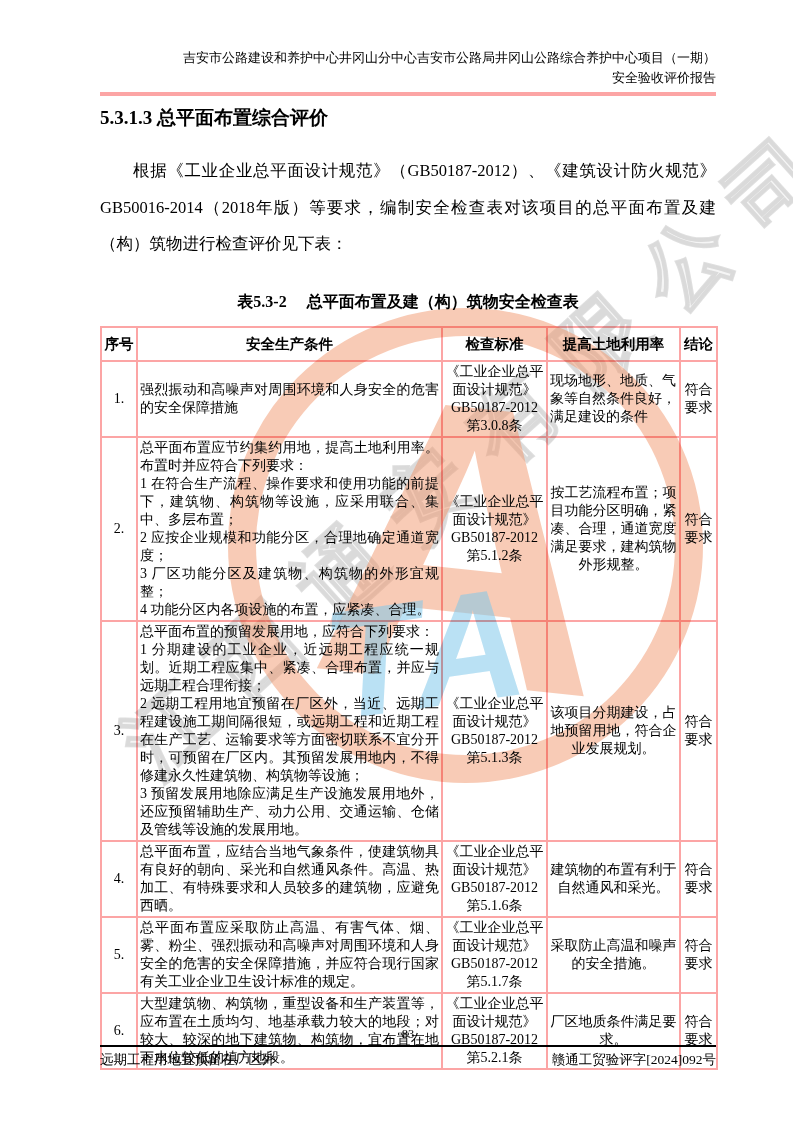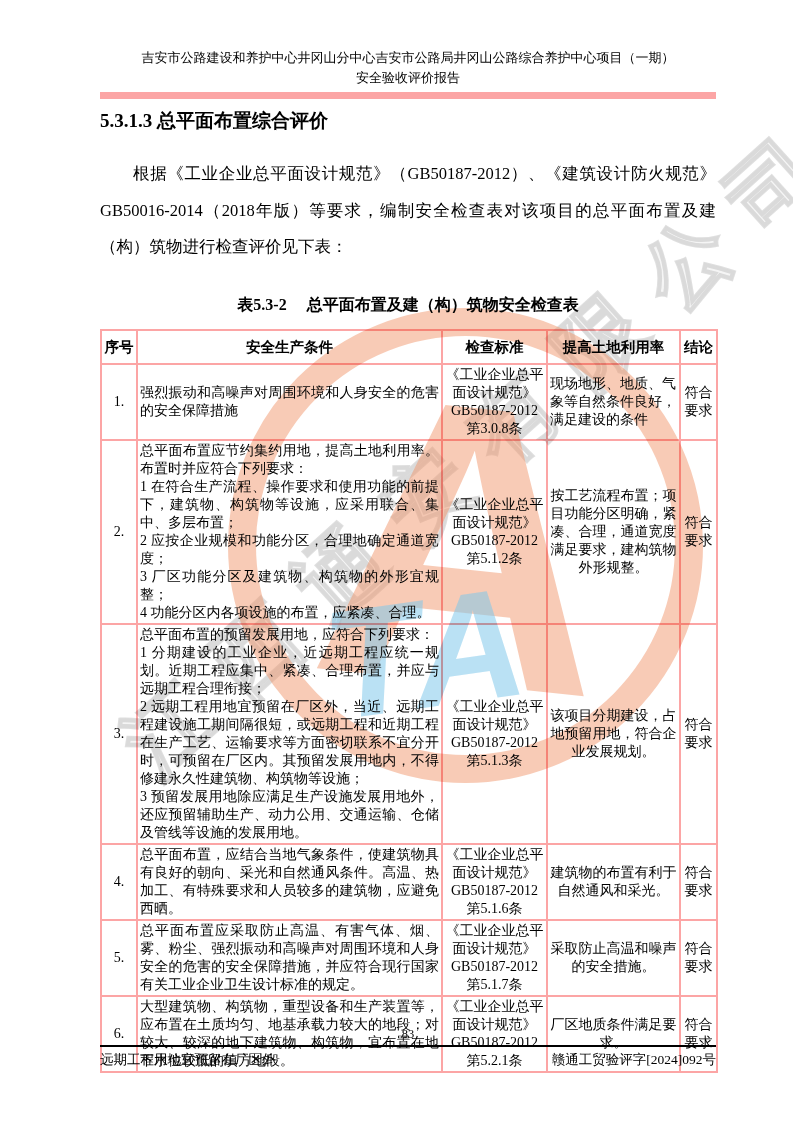--- a/index.html
+++ b/index.html
@@ -12,24 +12,24 @@
     position: relative;
     overflow: hidden;
   }
   .content {
     position: relative;
     z-index: 1;
     padding: 48px 77px 0 100px;
   }
   
   .doc-header {
-    text-align: center;
+    text-align: right;
     font-size: 13px;
     line-height: 20px;
-    border-bottom: 7px solid #fca5a5;
+    border-bottom: 4px solid #fca5a5;
     padding-bottom: 4px;
   }
   
   .section-heading {
     font-size: 19px;
     font-weight: bold;
     margin: 9px 0 2px 0;
   }
   .paragraph {
     font-size: 16.5px;

